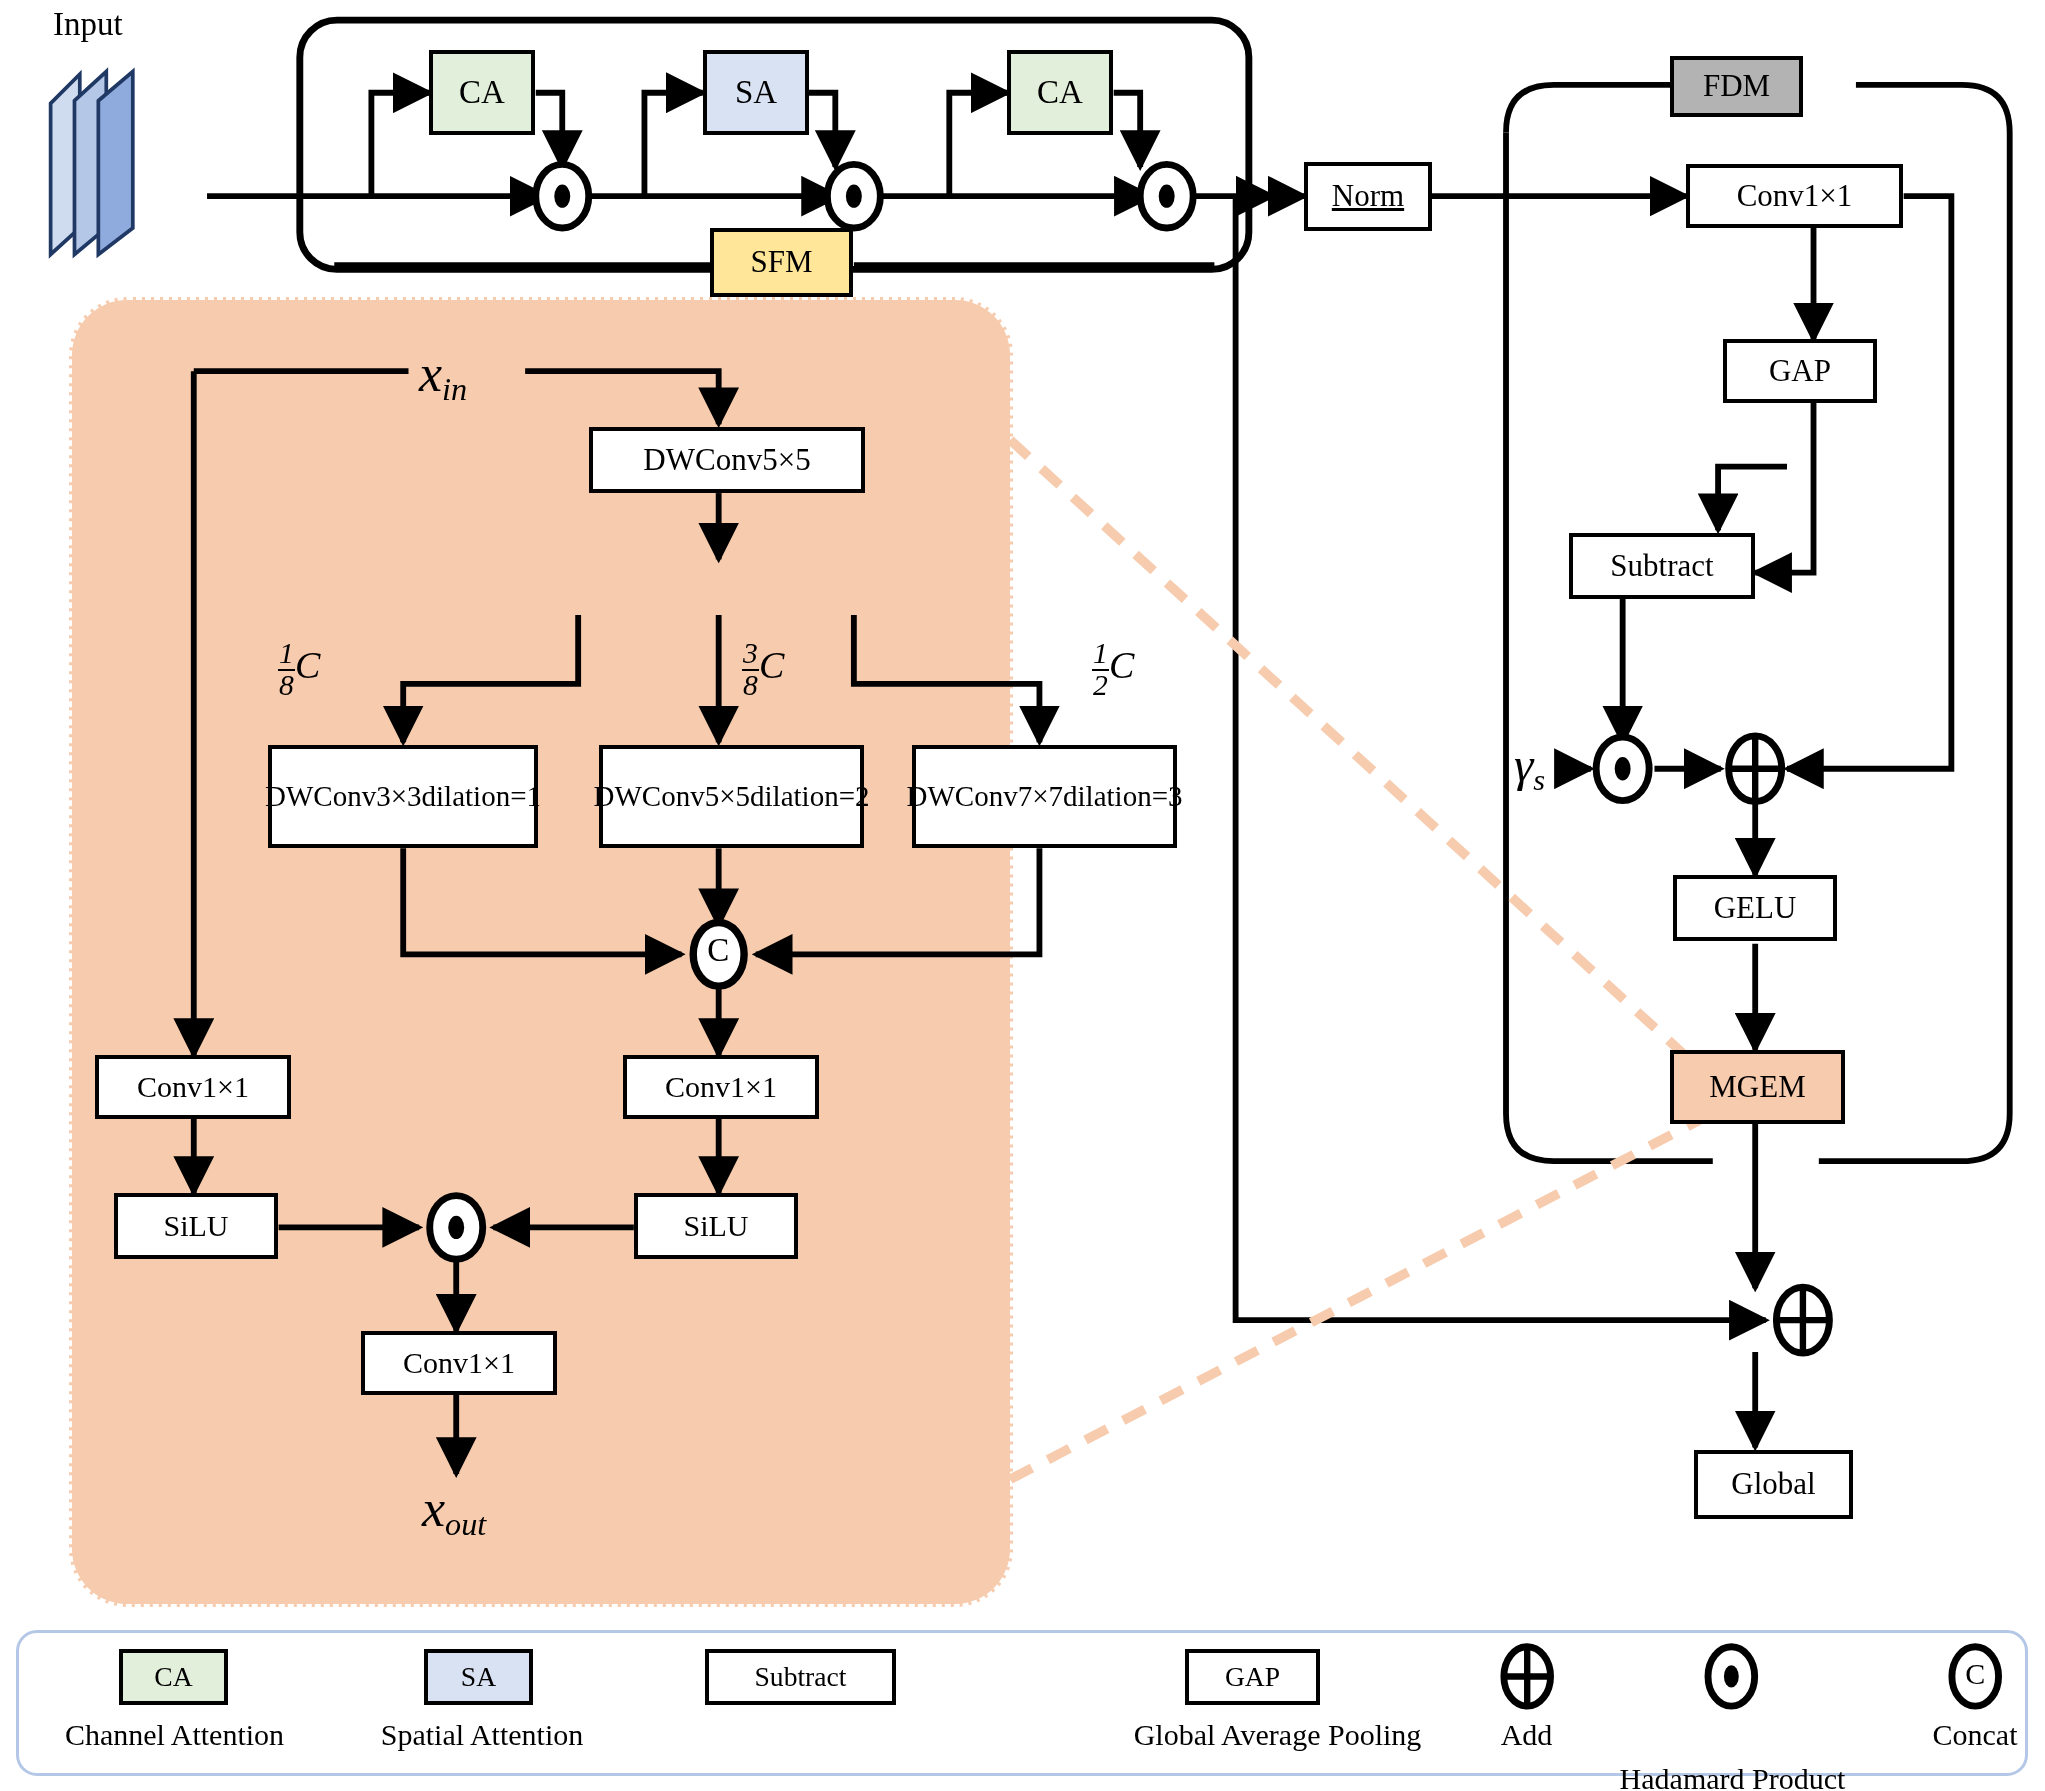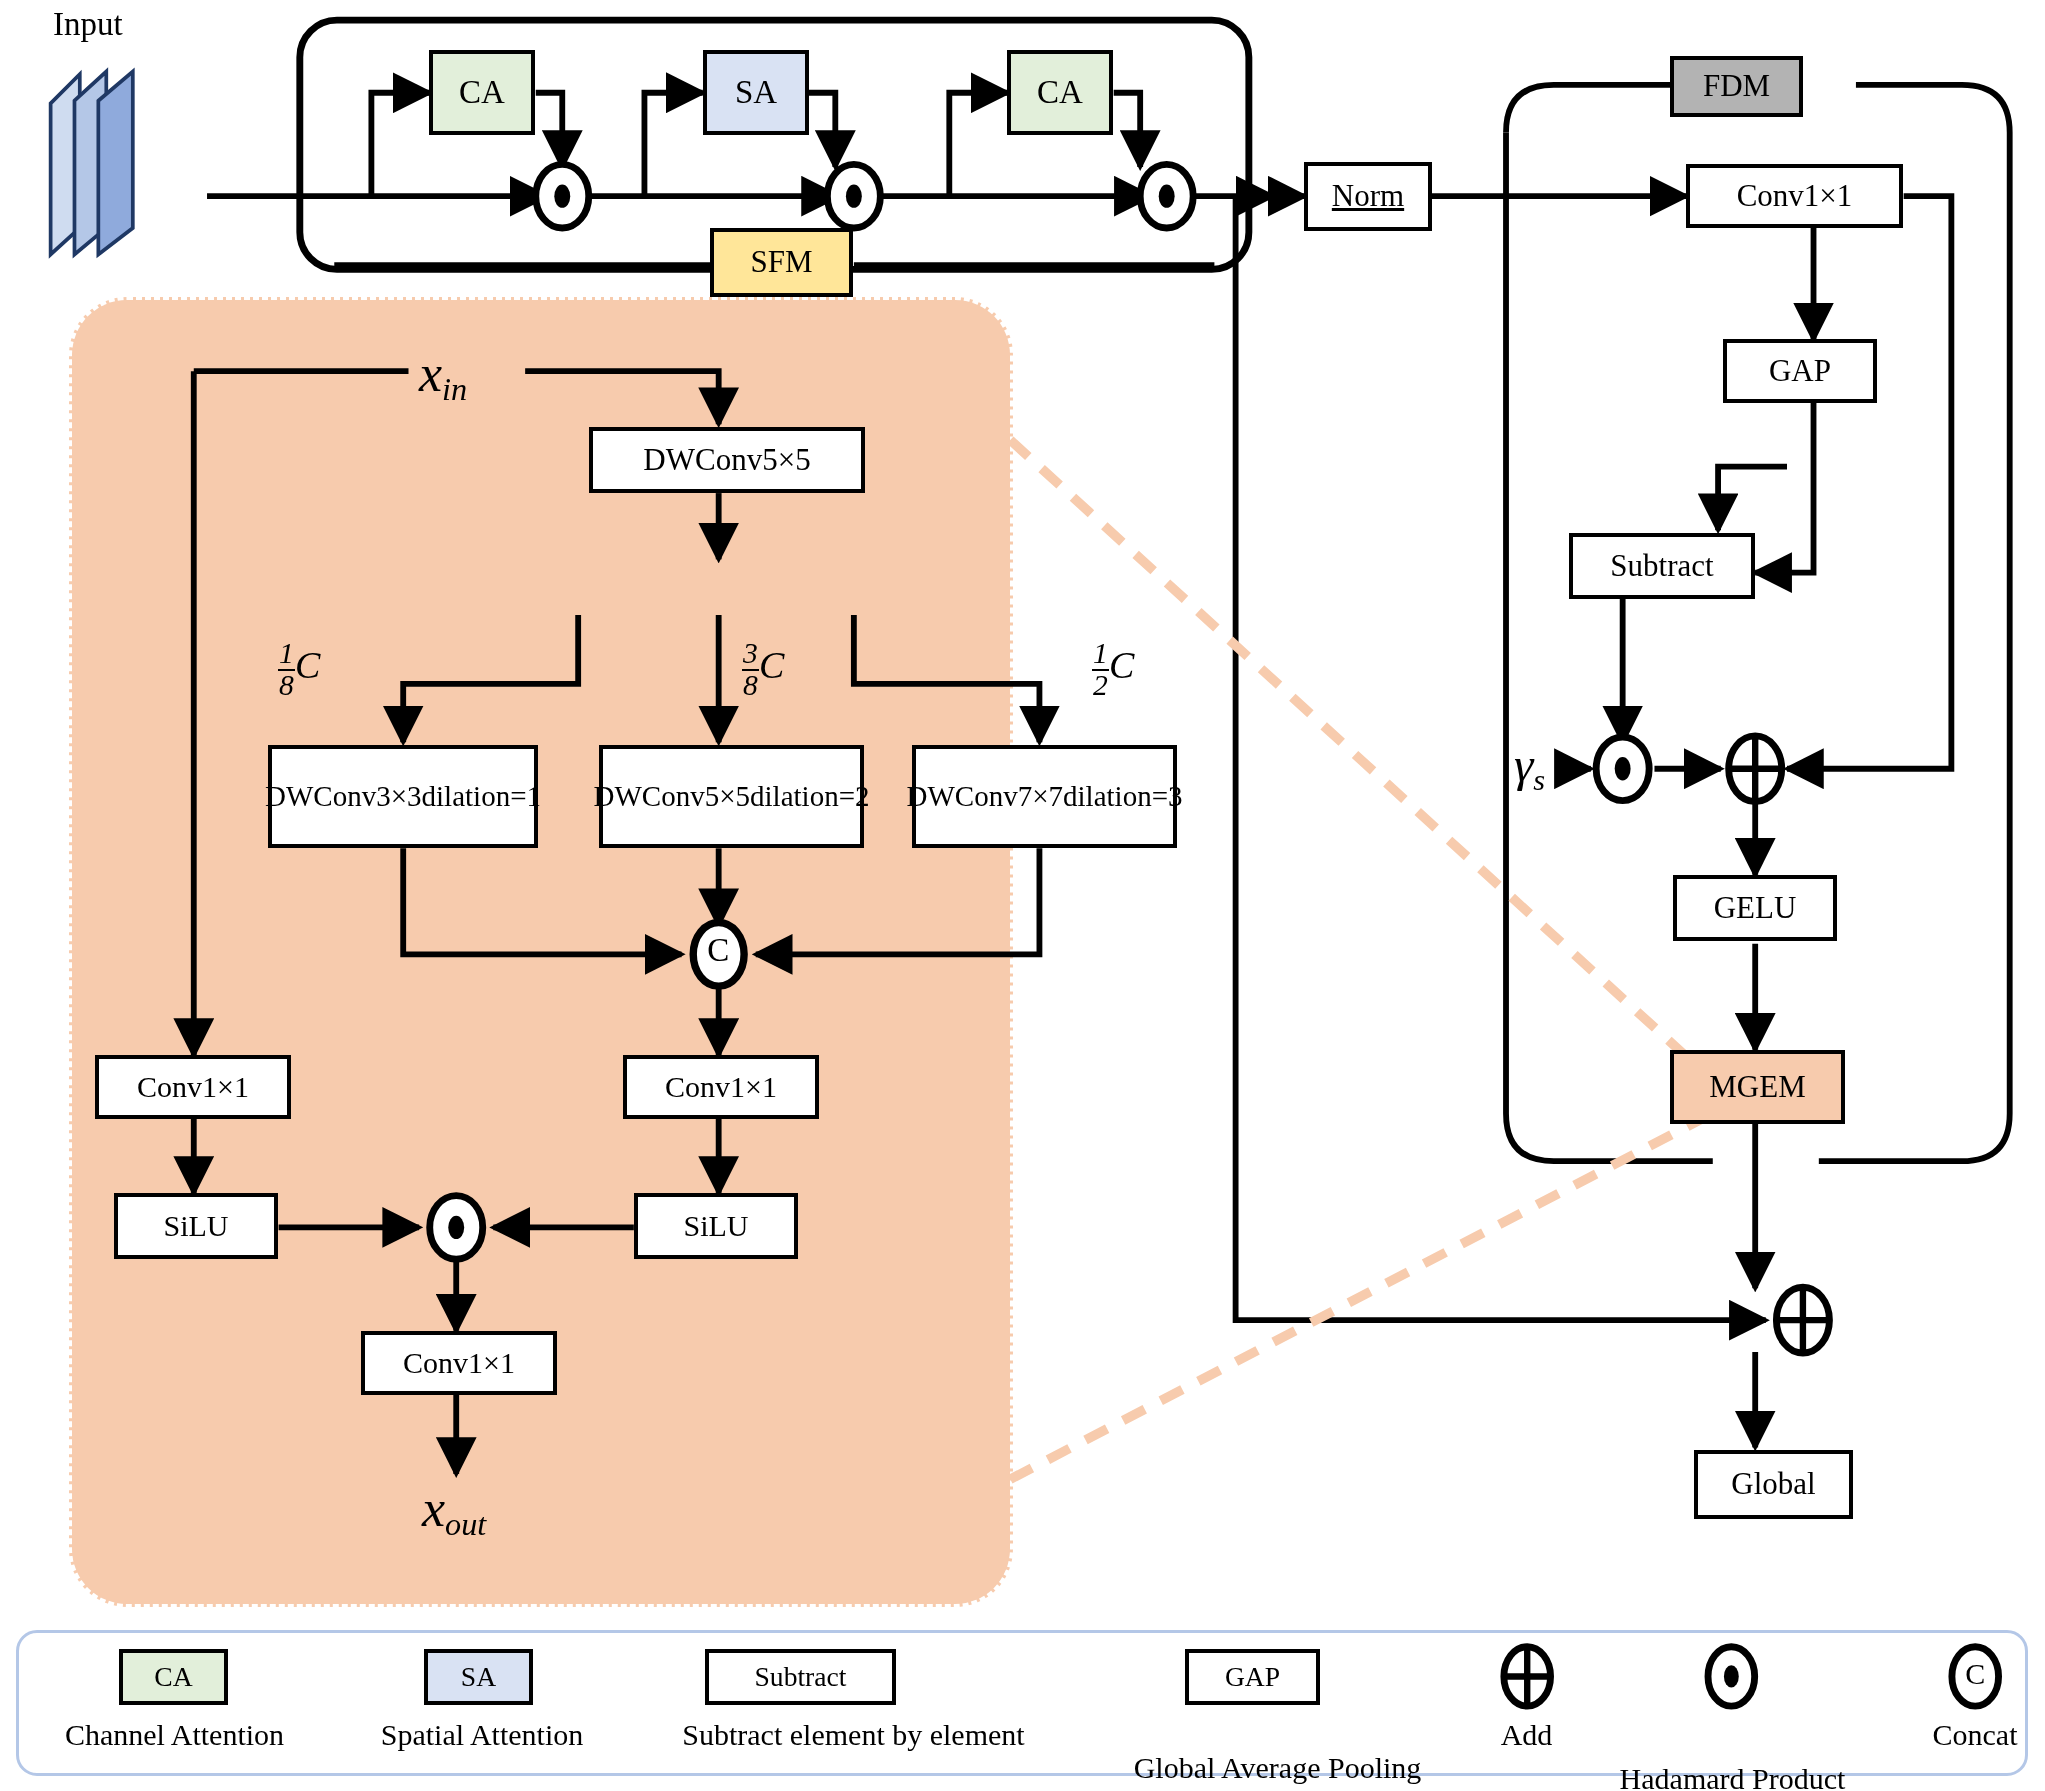--- a/index.html
+++ b/index.html
@@ -342,20 +342,19 @@
         </g>
       <g>
           <ellipse cx="3725" cy="3162" rx="44" ry="56" stroke-width="13"></ellipse>
         </g>
     </g>
   </svg>
   <div class="lbl" style="left:1962px;top:1657px;width:26.5px;text-align:center;font-size:30px;z-index:5;">C</div>
 
   <div class="legend-cap" style="left:34px;top:1718px;width:281px;">Channel Attention</div>
   <div class="legend-cap" style="left:331px;top:1718px;width:302px;">Spatial  Attention</div>
-  <div class="legend-cap" style="left:631px;top:1718px;width:445px;">Subtract element by element</div>
-  <div class="legend-cap" style="left:1092px;top:1718px;width:371px;margin-top:33px;">Global  Average Pooling</div>
+  <div class="legend-cap" style="left:1092px;top:1718px;width:371px;">Global  Average Pooling</div>
   <div class="legend-cap" style="left:1479px;top:1718px;width:95px;">Add</div>
   <div class="legend-cap" style="left:1588px;top:1718px;width:289px;margin-top:44px;">Hadamard Product</div>
   <div class="legend-cap" style="left:1890px;top:1718px;width:170px;">Concat</div>
 
 </div>
 
 
 </body></html>

